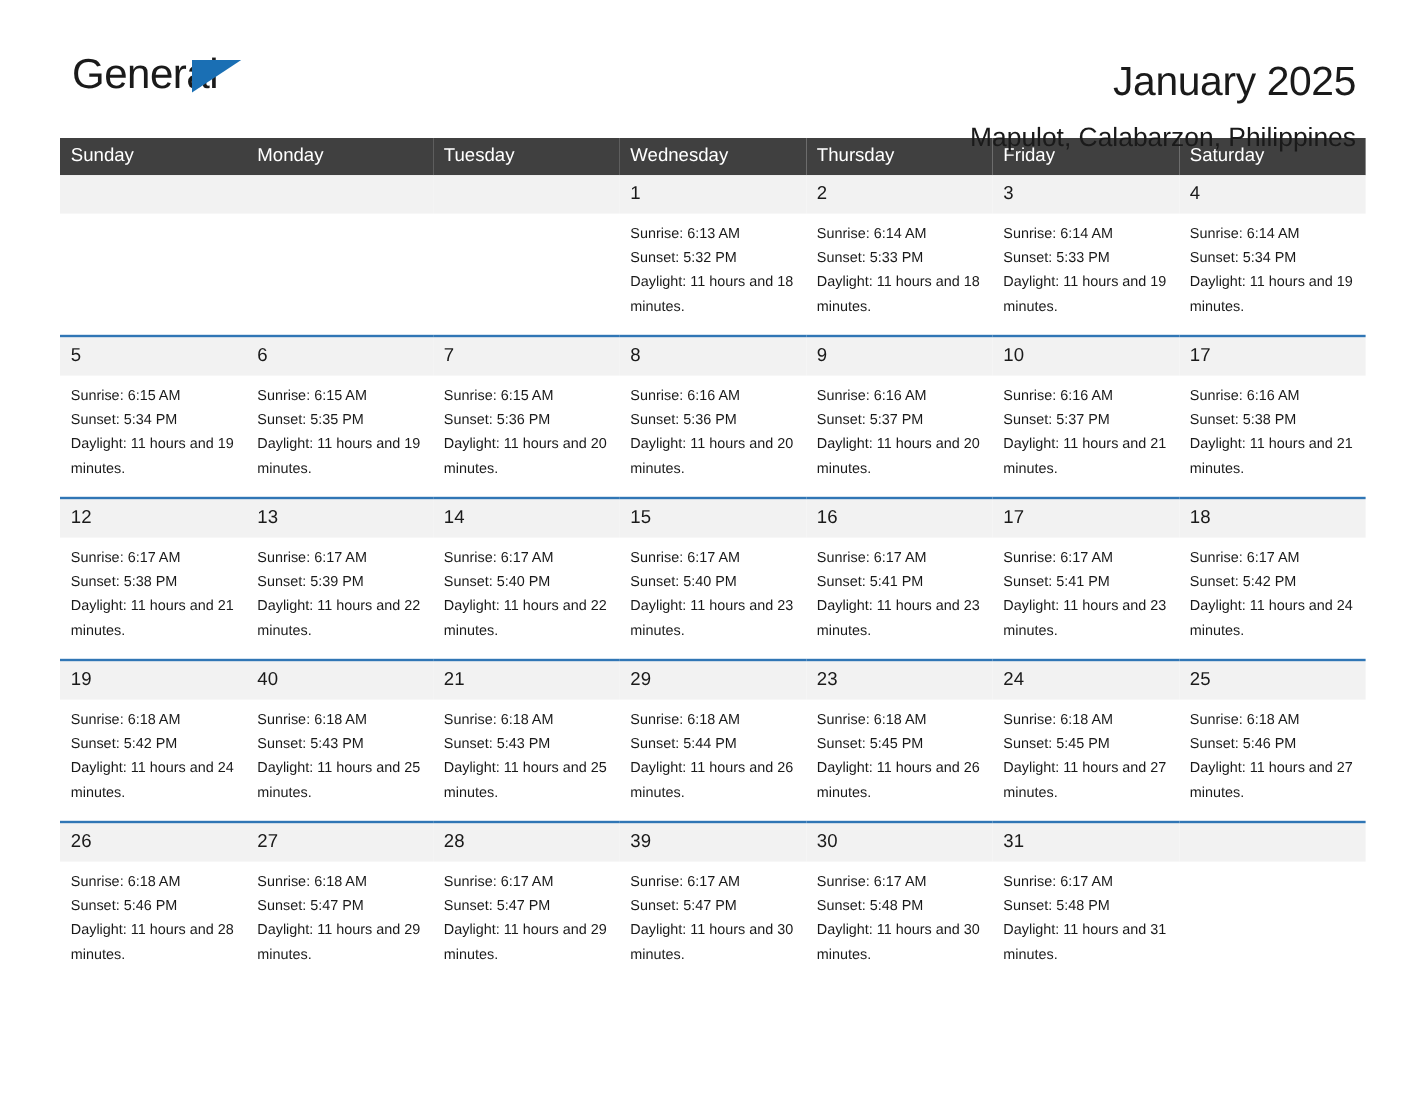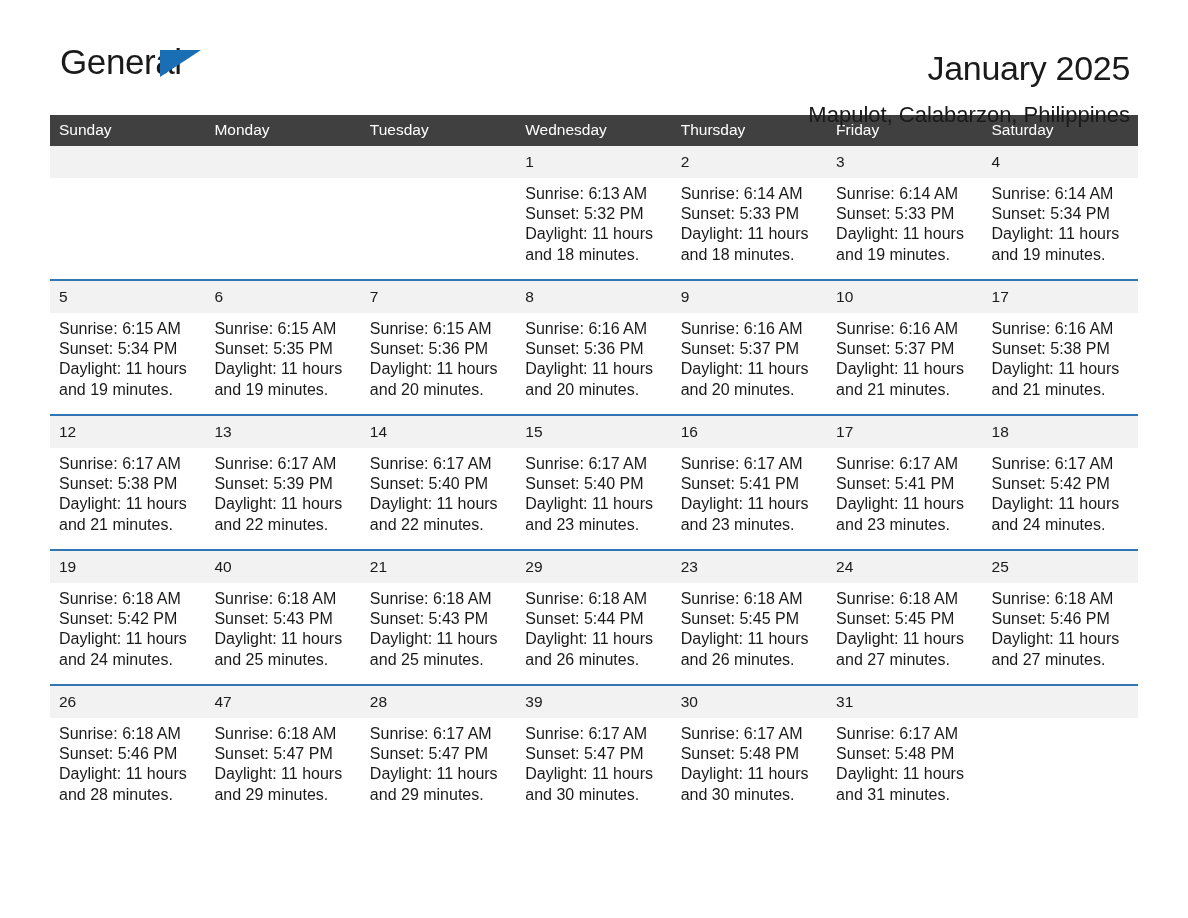--- a/index.html
+++ b/index.html
@@ -114,21 +114,21 @@
     line-height: 17px;
     color: #1a1a1a;
     padding: 7px 0 8px 9px;
     min-height: 17px;
   }
   .daynum.empty {
     color: transparent;
   }
   .details {
     padding: 6px 10px 0 9px;
-    font-size: 16px;
+    font-size: 12px;
     line-height: 20.2px;
     color: #1a1a1a;
     white-space: pre-line;
   }
 </style>
 </head>
 <body>
 
 <div class="page">
 
@@ -330,21 +330,21 @@
           </td>
         </tr>
         <tr class="week-row">
           <td>
             <div class="daynum">26</div>
             <div class="details">Sunrise: 6:18 AM
 Sunset: 5:46 PM
 Daylight: 11 hours and 28 minutes.</div>
           </td>
           <td>
-            <div class="daynum">47</div>
+            <div class="daynum">27</div>
             <div class="details">Sunrise: 6:18 AM
 Sunset: 5:47 PM
 Daylight: 11 hours and 29 minutes.</div>
           </td>
           <td>
             <div class="daynum">28</div>
             <div class="details">Sunrise: 6:17 AM
 Sunset: 5:47 PM
 Daylight: 11 hours and 29 minutes.</div>
           </td>

